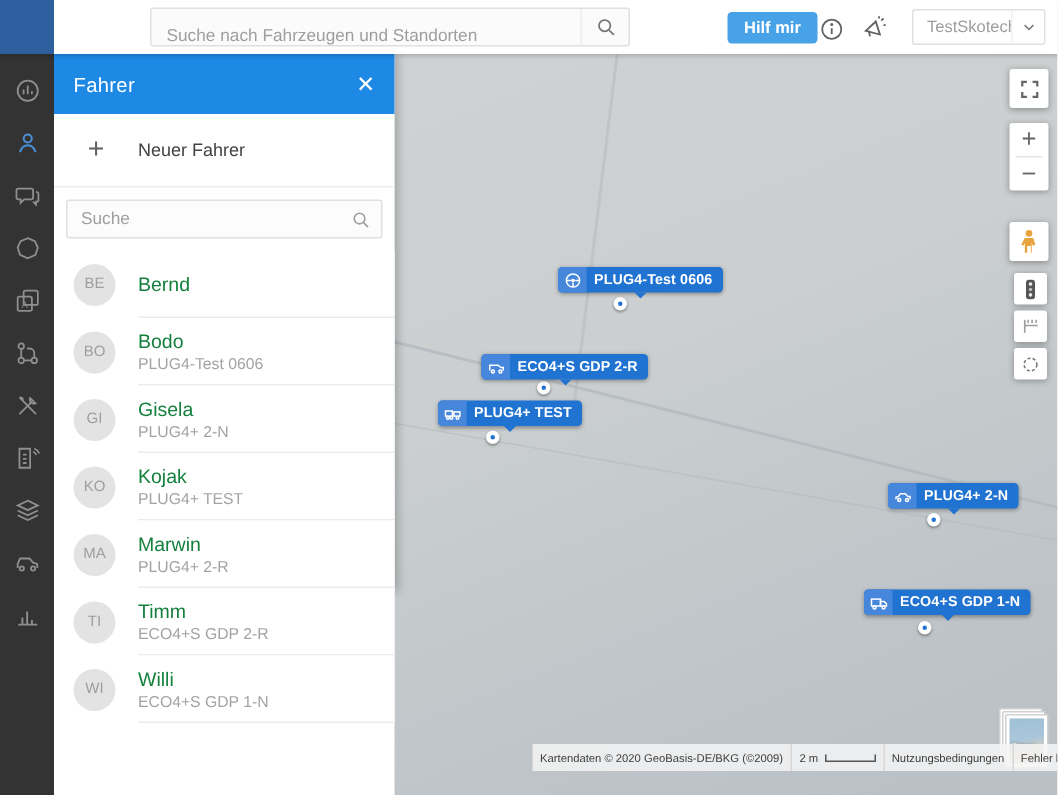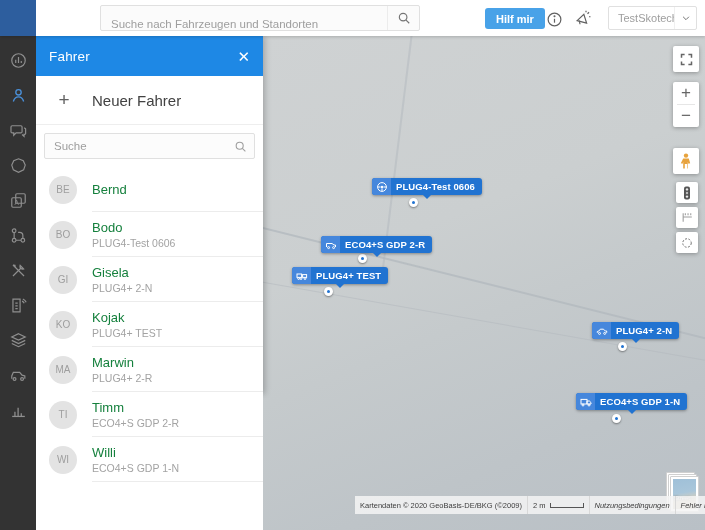--- a/index.html
+++ b/index.html
@@ -33,21 +33,21 @@
   .iconbar .ib-item { width:36px; height:35px; display:flex; align-items:center; justify-content:center; cursor:pointer; }
 
   
   .panel { position:absolute; left:36px; top:36px; width:227px; height:358px; background:#fff; z-index:20;
            box-shadow:2px 0 6px rgba(0,0,0,.22); }
   .panel-header { height:40px; background:#1e88e5; display:flex; align-items:center; padding:0 13px; }
   .panel-header .ph-title { flex:1; color:#fff; font-size:13.5px; font-weight:500; letter-spacing:.2px; }
   .panel-header .ph-close { color:#fff; font-size:15px; cursor:pointer; line-height:1; }
   .new-driver { height:49px; display:flex; align-items:center; border-bottom:1px solid #eee; cursor:pointer; }
   .new-driver .plus { width:56px; text-align:center; font-size:19px; color:#616161; }
-  .new-driver .nd-label { font-size:15px; color:#424242; }
+  .new-driver .nd-label { font-size:12px; color:#424242; }
   .panel-search { margin:8px; height:26px; border:1px solid #e0e0e0; background:#fcfcfc; border-radius:2px;
                   display:flex; align-items:center; }
   .panel-search input { flex:1; border:none; outline:none; background:transparent; padding:0 9px; font-size:11.5px;
                         color:#555; font-family:"Liberation Sans",sans-serif; }
   .panel-search input::placeholder { color:#9e9e9e; }
   .panel-search .mag { width:28px; display:flex; align-items:center; justify-content:center; }
   .filter-row { height:27px; display:flex; align-items:center; padding:0 9px; border-bottom:1px solid #e8e8e8; }
   .filter-row .fl-label { flex:1; font-size:11px; color:#8a8a8a; }
   .filter-row .fl-value { font-size:11.5px; color:#424242; display:flex; align-items:center; gap:5px; cursor:pointer; }
   .driver-list { }
@@ -86,21 +86,21 @@
   .zoom-div { width:18px; border-top:1px solid #e6e6e6; }
   .ctrl-pegman { left:410px; top:112px; width:26px; height:26px; }
   .ctrl-sm1 { left:413px; top:146px; width:22px; height:21px; }
   .ctrl-sm2 { left:413px; top:171px; width:22px; height:21px; }
   .ctrl-sm3 { left:413px; top:196px; width:22px; height:21px; }
 
   .attribution { position:absolute; left:92px; right:0; bottom:16px; height:18px; background:rgba(245,245,245,.85);
                  display:flex; align-items:center; font-size:7.5px; color:#3c3c3c; white-space:nowrap; z-index:9; }
   .attr-seg { padding:0 5px; display:flex; align-items:center; height:100%; }
   .attr-sep { border-left:1px solid #d8d8d8; height:100%; }
-  .attr-link { cursor:pointer;font-style:italic; }
+  .attr-link { cursor:pointer; }
   .scale-bracket { width:34px; height:5px; border-left:1px solid #555; border-right:1px solid #555;
                    border-bottom:1px solid #555; margin-left:4px; }
   .photo-thumb { position:absolute; right:6px; bottom:16px; width:33px; height:42px; z-index:9; cursor:pointer; }
   .pt-layer { position:absolute; background:#fff; border:1px solid #d0d0d0; border-radius:1px; }
   .pt-back2 { left:0; top:0; width:29px; height:36px; }
   .pt-back1 { left:2px; top:2px; width:29px; height:36px; }
   .pt-front { left:4px; top:4px; width:29px; height:36px; padding:2px; }
   .pt-img { width:100%; height:100%; background:linear-gradient(170deg,#9fc0d8 0%,#a9c6da 45%,#d9d0bd 70%,#d6ccba 100%);
             position:relative; }
   .pt-label { position:absolute; left:1px; bottom:8px; font-size:6px; color:#fff; text-shadow:0 0 2px #333; }

